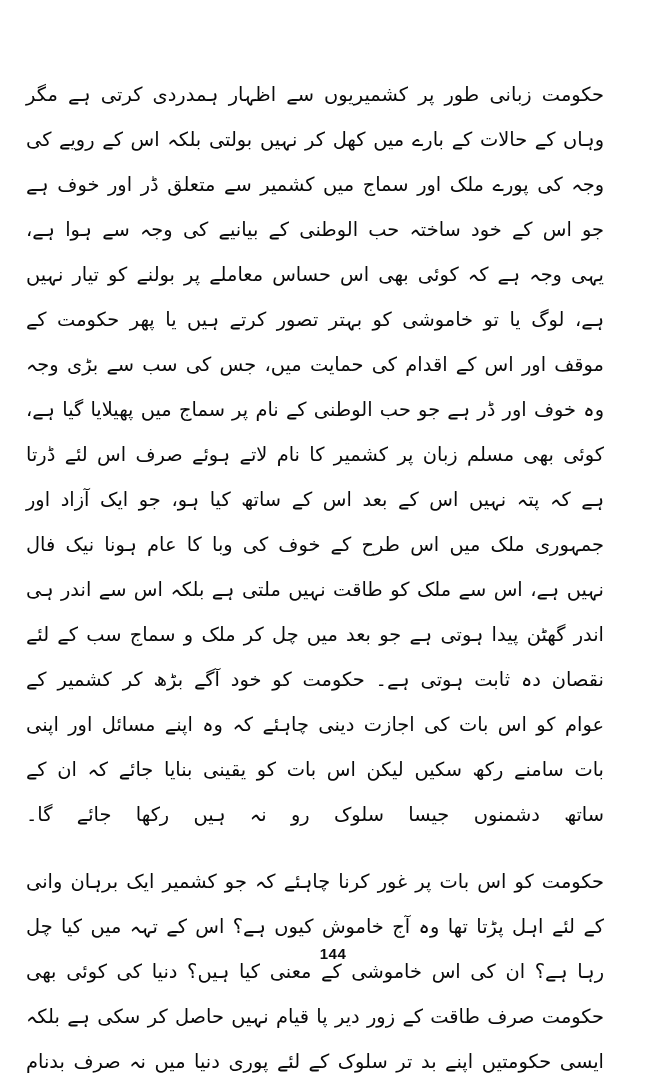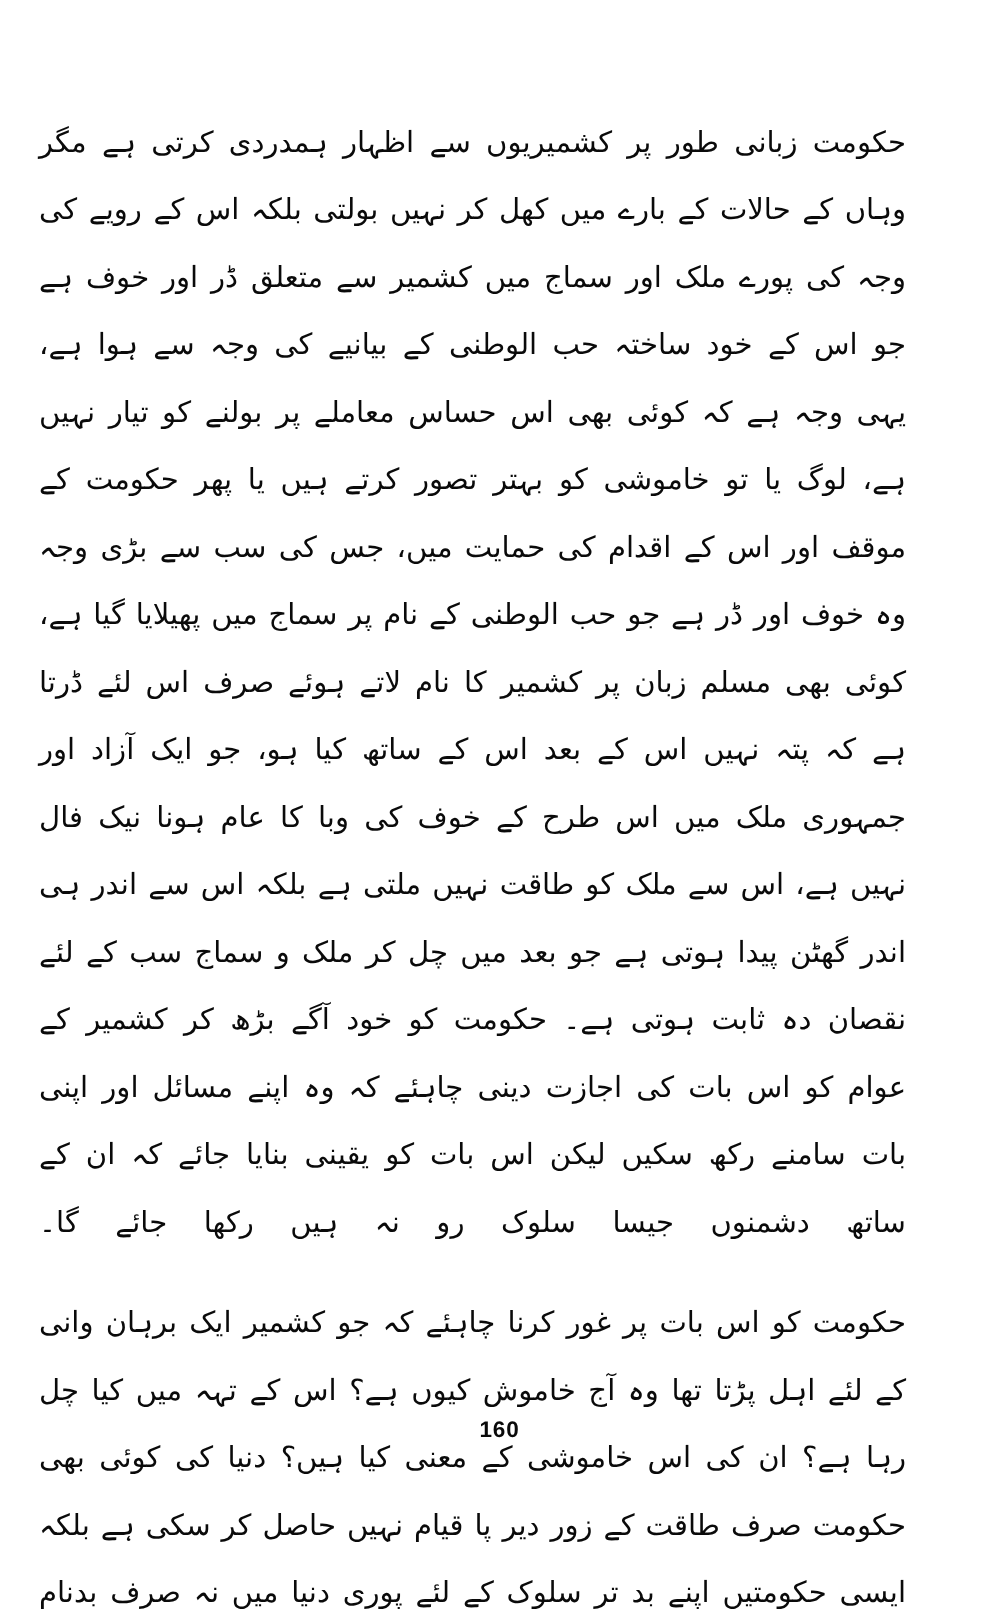--- a/index.html
+++ b/index.html
@@ -62,14 +62,14 @@
 </style>
 </head>
 <body>
 
 <div class="page">
   <div class="body-text">
     <p class="para">حکومت زبانی طور پر کشمیریوں سے اظہار ہمدردی کرتی ہے مگر وہاں کے حالات کے بارے میں کھل کر نہیں بولتی بلکہ اس کے رویے کی وجہ کی پورے ملک اور سماج میں کشمیر سے متعلق ڈر اور خوف ہے جو اس کے خود ساختہ حب الوطنی کے بیانیے کی وجہ سے ہوا ہے، یہی وجہ ہے کہ کوئی بھی اس حساس معاملے پر بولنے کو تیار نہیں ہے، لوگ یا تو خاموشی کو بہتر تصور کرتے ہیں یا پھر حکومت کے موقف اور اس کے اقدام کی حمایت میں، جس کی سب سے بڑی وجہ وہ خوف اور ڈر ہے جو حب الوطنی کے نام پر سماج میں پھیلایا گیا ہے، کوئی بھی مسلم زبان پر کشمیر کا نام لاتے ہوئے صرف اس لئے ڈرتا ہے کہ پتہ نہیں اس کے بعد اس کے ساتھ کیا ہو، جو ایک آزاد اور جمہوری ملک میں اس طرح کے خوف کی وبا کا عام ہونا نیک فال نہیں ہے، اس سے ملک کو طاقت نہیں ملتی ہے بلکہ اس سے اندر ہی اندر گھٹن پیدا ہوتی ہے جو بعد میں چل کر ملک و سماج سب کے لئے نقصان دہ ثابت ہوتی ہے۔ حکومت کو خود آگے بڑھ کر کشمیر کے عوام کو اس بات کی اجازت دینی چاہئے کہ وہ اپنے مسائل اور اپنی بات سامنے رکھ سکیں لیکن اس بات کو یقینی بنایا جائے کہ ان کے ساتھ دشمنوں جیسا سلوک رو نہ ہیں رکھا جائے گا۔</p>
     <div class="spacer-between"></div>
     <p class="para last">حکومت کو اس بات پر غور کرنا چاہئے کہ جو کشمیر ایک برہان وانی کے لئے اہل پڑتا تھا وہ آج خاموش کیوں ہے؟ اس کے تہہ میں کیا چل رہا ہے؟ ان کی اس خاموشی کے معنی کیا ہیں؟ دنیا کی کوئی بھی حکومت صرف طاقت کے زور دیر پا قیام نہیں حاصل کر سکی ہے بلکہ ایسی حکومتیں اپنے بد تر سلوک کے لئے پوری دنیا میں نہ صرف بدنام ہوتی ہیں بلکہ اس کی وجہ سے پوری قوم مطعون قرار دی جاتی ہے، اس لئے مرکزی حکومت کو اس جانب توجہ ضرور دینی چاہئے تا کہ کشمیر کی خاموشی ٹوٹے اور وہاں کی زندگی دوبارہ پھر رواں دواں ہو۔</p>
   </div>
-  <div class="folio">160</div>
+  <div class="folio">144</div>
 </div>
 
 </body></html>

